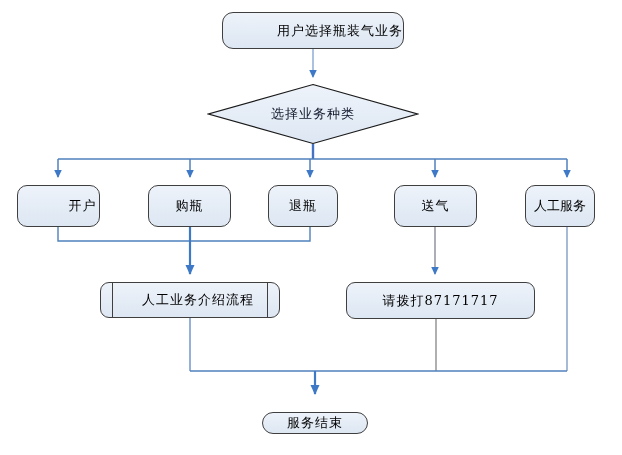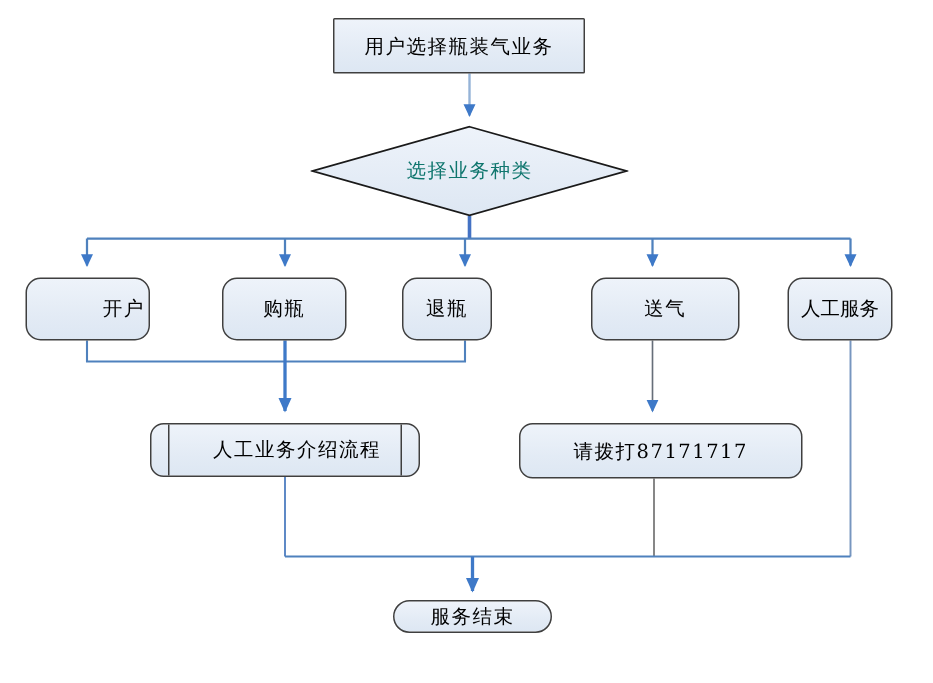--- a/index.html
+++ b/index.html
@@ -15,41 +15,41 @@
     position:absolute;
     box-sizing:border-box;
     display:flex;align-items:center;justify-content:center;
     background:linear-gradient(180deg,#eef3fa 0%,#e3ebf5 60%,#dde7f3 100%);
     border:1.4px solid #3f3f3f;
     font-size:13px;color:#000;
     letter-spacing:1px;
     text-align:center;
     box-shadow:0 0 0 0 transparent;
   }
-  .terminator-top{left:222px;top:12px;width:168px;height:37px;border-radius:1px;}
+  .terminator-top{left:222px;top:12px;width:182px;height:37px;border-radius:11px;justify-content:flex-end;}
   .branch{top:185px;height:42px;border-radius:10px;}
   .b1{left:17px;width:83px;padding-left:48px;}
   .b2{left:148px;width:83px;align-items:center;}
-  .b3{left:268px;width:60px;}
-  .b4{left:394px;width:99px;}
+  .b3{left:268px;width:70px;}
+  .b4{left:394px;width:83px;}
   .b5{left:525px;width:70px;letter-spacing:0;}
   .predefined{left:100px;top:282px;width:180px;height:36px;border-radius:9px;padding-left:16px;}
   .predefined::before,.predefined::after{
     content:"";position:absolute;top:0;bottom:0;width:1.4px;background:#3f3f3f;
   }
   .predefined::before{left:11px;}
   .predefined::after{right:11px;}
   .process-call{left:346px;top:282px;width:189px;height:37px;border-radius:9px;}
-  .stadium{left:262px;top:400px;width:106px;height:22px;border-radius:19px;}
+  .stadium{left:262px;top:412px;width:106px;height:22px;border-radius:19px;}
   .diamond-wrap{position:absolute;left:207px;top:83px;width:212px;height:62px;}
   .diamond-wrap svg{display:block;}
   .diamond-label{
     position:absolute;left:0;top:0;right:0;bottom:0;
     display:flex;align-items:center;justify-content:center;
-    font-size:13px;color:#0f766e;letter-spacing:1px;
+    font-size:13px;color:#0f172a;letter-spacing:1px;
   }
 </style>
 </head>
 <body>
 
 <div class="canvas">
 
   <svg class="connectors" viewBox="0 0 622 455" xmlns="http://www.w3.org/2000/svg">
     <defs>
       <marker id="arr" markerWidth="9" markerHeight="9" refX="7.5" refY="4" orient="auto" markerUnits="userSpaceOnUse">

